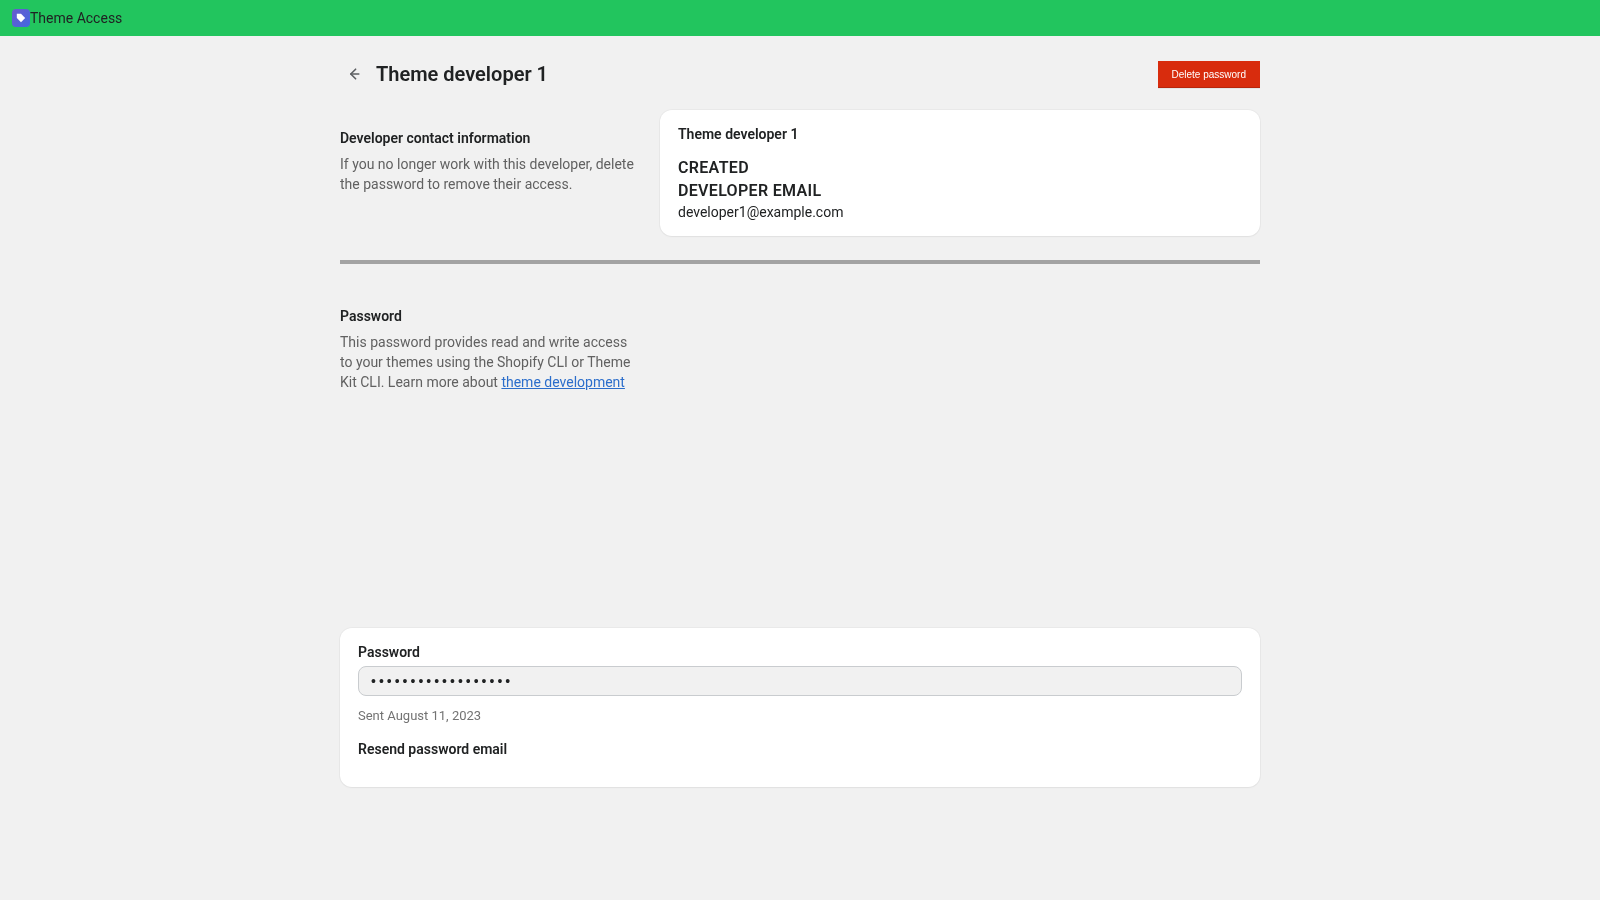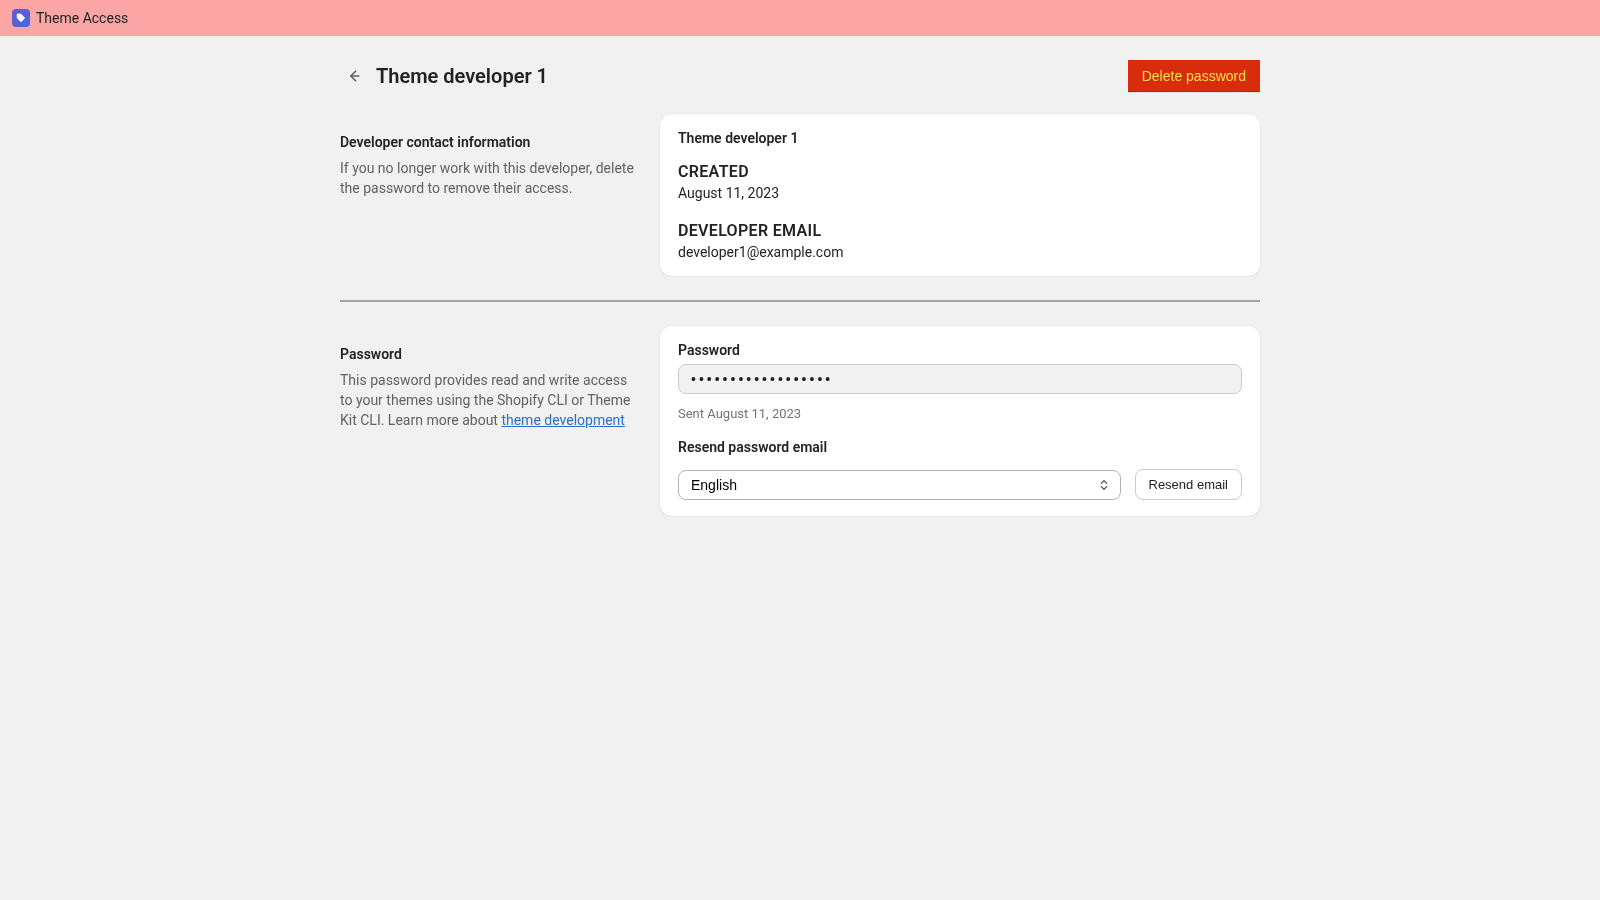--- a/index.html
+++ b/index.html
@@ -9,23 +9,23 @@
     background: #f1f1f1;
     color: #202223;
     font-size: 14px;
     width: 1600px;
     height: 900px;
     overflow: hidden;
   }
   .top-bar {
     display: flex;
     align-items: center;
-    gap: 6px;
+    gap: 0;
     padding: 9px 12px;
-    background: #fca5a5;
+    background: #22c55e;
   }
   .app-icon {
     width: 18px;
     height: 18px;
     border-radius: 4px;
     background: linear-gradient(135deg, #6a5acd, #4169e1);
     display: flex;
     align-items: center;
     justify-content: center;
     color: #fff;
@@ -54,47 +54,48 @@
   }
   .back-btn svg { width: 16px; height: 16px; }
   .page-title {
     font-size: 20px;
     font-weight: 600;
     line-height: 28px;
     flex: 1;
   }
   .btn-danger {
     background: #d82c0d;
-    color: #fde047;
+    color: #ffffff;
     border: none;
     border-radius: 0;
     padding: 8px 14px;
-    font-size: 14px;
+    font-size: 10px;
     font-weight: 500;
     cursor: pointer;
     box-shadow: 0 1px 0 rgba(0,0,0,0.05), inset 0 -1px 0 rgba(0,0,0,0.15);
   }
   .btn {
     background: #fff;
     color: #202223;
     border: 1px solid #c9cccf;
     border-radius: 8px;
     padding: 7px 13px;
     font-size: 13px;
     font-weight: 500;
     cursor: pointer;
   }
   .layout-section {
     display: flex;
     gap: 20px;
     padding-bottom: 24px;
   }
   .layout-section + .layout-section {
-    border-top: 2px solid #a3a3a3;
+    border-top: 4px solid #a3a3a3;
     padding-top: 24px;
+    flex-direction: column;
   }
   .annotation {
     width: 300px;
     flex: 0 0 300px;
     margin-top: 20px;
   }
   .annotation-title {
     font-size: 14px;
     font-weight: 600;
     margin-bottom: 8px;
@@ -222,45 +223,33 @@
   </div>
 
   <div class="layout-section">
     <div class="annotation">
       <div class="annotation-title">Developer contact information</div>
       <div class="annotation-desc">If you no longer work with this developer, delete the password to remove their access.</div>
     </div>
     <div class="card">
       <div class="card-title">Theme developer 1</div>
       <div class="label-upper">CREATED</div>
-      <div class="value-text">August 11, 2023</div>
       <div class="label-upper">DEVELOPER EMAIL</div>
       <div class="value-text">developer1@example.com</div>
     </div>
   </div>
 
   <div class="layout-section">
     <div class="annotation">
       <div class="annotation-title">Password</div>
       <div class="annotation-desc">
         <span>This password provides read and write access to your themes using the Shopify CLI or Theme Kit CLI. Learn more about </span><a href="#">theme development</a>
       </div>
     </div>
     <div class="card">
       <div class="field-label">Password</div>
       <input class="password-input" type="text" readonly="" value="••••••••••••••••••" style="">
       <div class="help-text">Sent August 11, 2023</div>
       <div class="sub-heading">Resend password email</div>
-      <div class="row">
-        <div class="select-wrap">
-          <select class="select">
-            <option>English</option>
-          </select>
-          <svg class="select-icon" viewBox="0 0 16 16">
-            <path d="M5 6l3-3 3 3M5 10l3 3 3-3" stroke="currentColor" stroke-width="1.6" fill="none" stroke-linecap="round" stroke-linejoin="round"></path>
-          </svg>
-        </div>
-        <button class="btn">Resend email</button>
-      </div>
     </div>
   </div>
 
 </div>
 
 </body></html>

